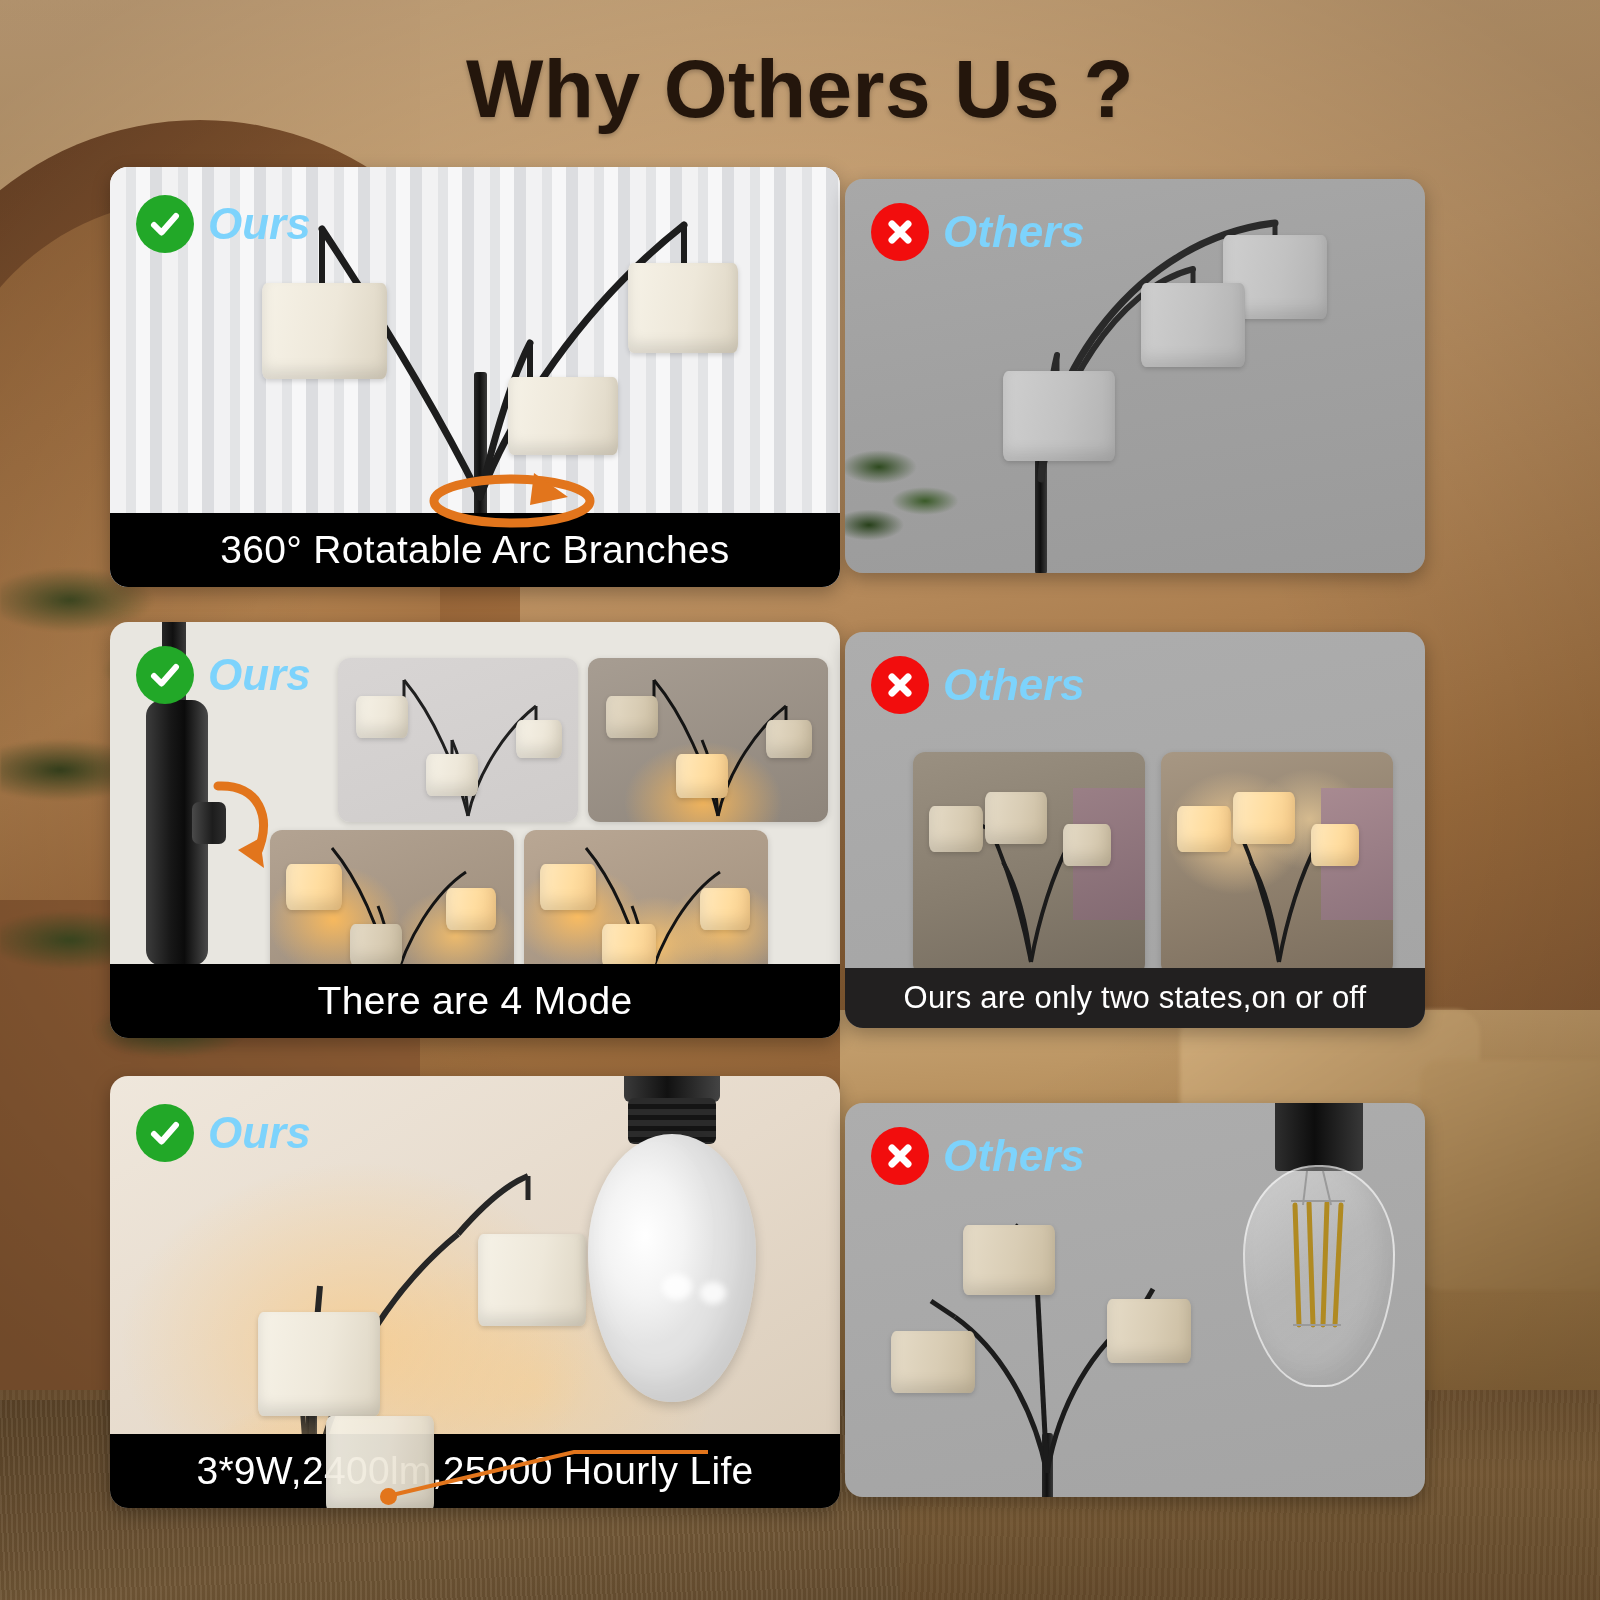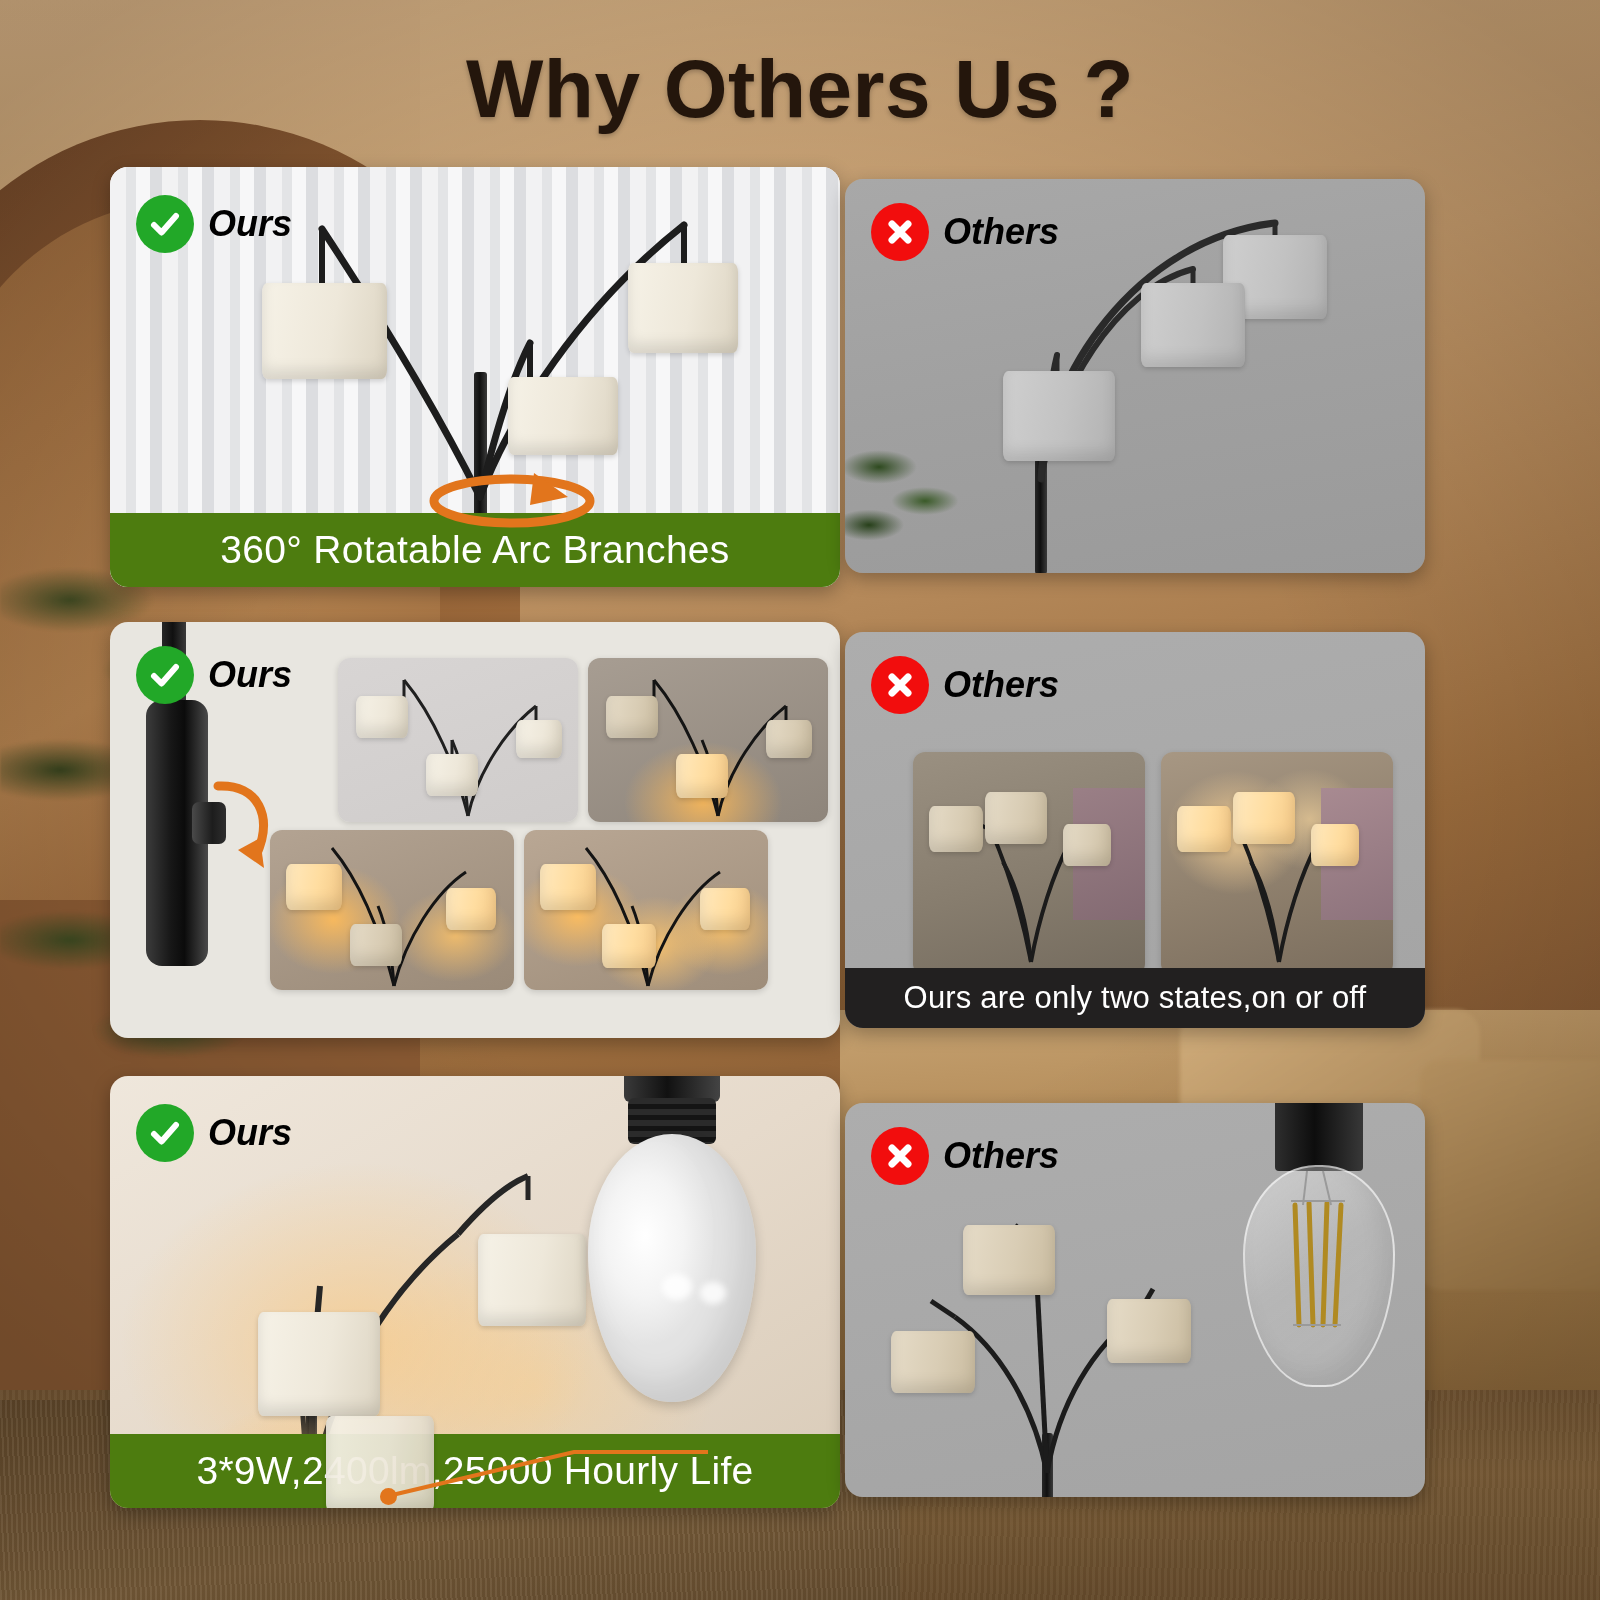--- a/index.html
+++ b/index.html
@@ -128,21 +128,21 @@
   .caption {
     position: absolute;
     left: 0; right: 0; bottom: 0;
     display: flex;
     align-items: center;
     justify-content: center;
     color: #fff;
     white-space: nowrap;
   }
   .caption.ours {
-    background: #4d7c0f;
+    background: #000000;
     font-size: 39px;
     height: 74px;
     letter-spacing: .3px;
   }
   .caption.others {
     background: #222020;
     font-size: 31px;
     height: 60px;
     letter-spacing: .2px;
   }
@@ -158,24 +158,24 @@
   .badge {
     width: 58px; height: 58px;
     border-radius: 50%;
     display: flex; align-items: center; justify-content: center;
     flex: 0 0 auto;
   }
   .badge.ok  { background: #22a828; }
   .badge.bad { background: #f20d0d; }
   .badge svg { display: block; }
   .badge-label {
-    font-size: 36px;
+    font-size: 44px;
     font-style: italic;
     font-weight: bold;
-    color: #000000;
+    color: #7dd3fc;
     line-height: 1;
   }
 
   
   .shade {
     position: absolute;
     border-radius: 5px / 9px;
     box-shadow: inset 0 -9px 14px rgba(0,0,0,.11), 0 2px 5px rgba(0,0,0,.16);
   }
   .shade.cream { background: linear-gradient(100deg, #f6f2e7 0%, #eee8da 55%, #ddd5c3 100%); }
@@ -382,20 +382,21 @@
 
     <div class="badge-row" style="left:26px; top:24px;">
       <span class="badge ok">
         <svg width="36" height="36" viewBox="0 0 36 36">
           <path d="M7 19 L14.5 26.5 L29 10" stroke="#fff" stroke-width="6" fill="none" stroke-linecap="round" stroke-linejoin="round"></path>
         </svg>
       </span>
       <span class="badge-label">Ours</span>
     </div>
 
+    <div class="caption ours">There are 4 Mode</div>
   </div>
 
   <div class="card" style="left:845px; top:632px; width:580px; height:396px;">
     <div class="photo photo-gray2">
 
       <div class="thumb" style="left:68px; top:120px; width:232px; height:224px;">
         <div style="position:absolute;inset:0;background:linear-gradient(165deg,#9a9081 0%,#877d6e 55%,#746b5e 100%);"></div>
         <div style="position:absolute;left:160px;top:36px;width:78px;height:132px;
                     background:linear-gradient(160deg,#9a7f86 0%,#836a72 100%);"></div>
         <svg width="232" height="224" style="position:absolute;left:0;top:0;">

